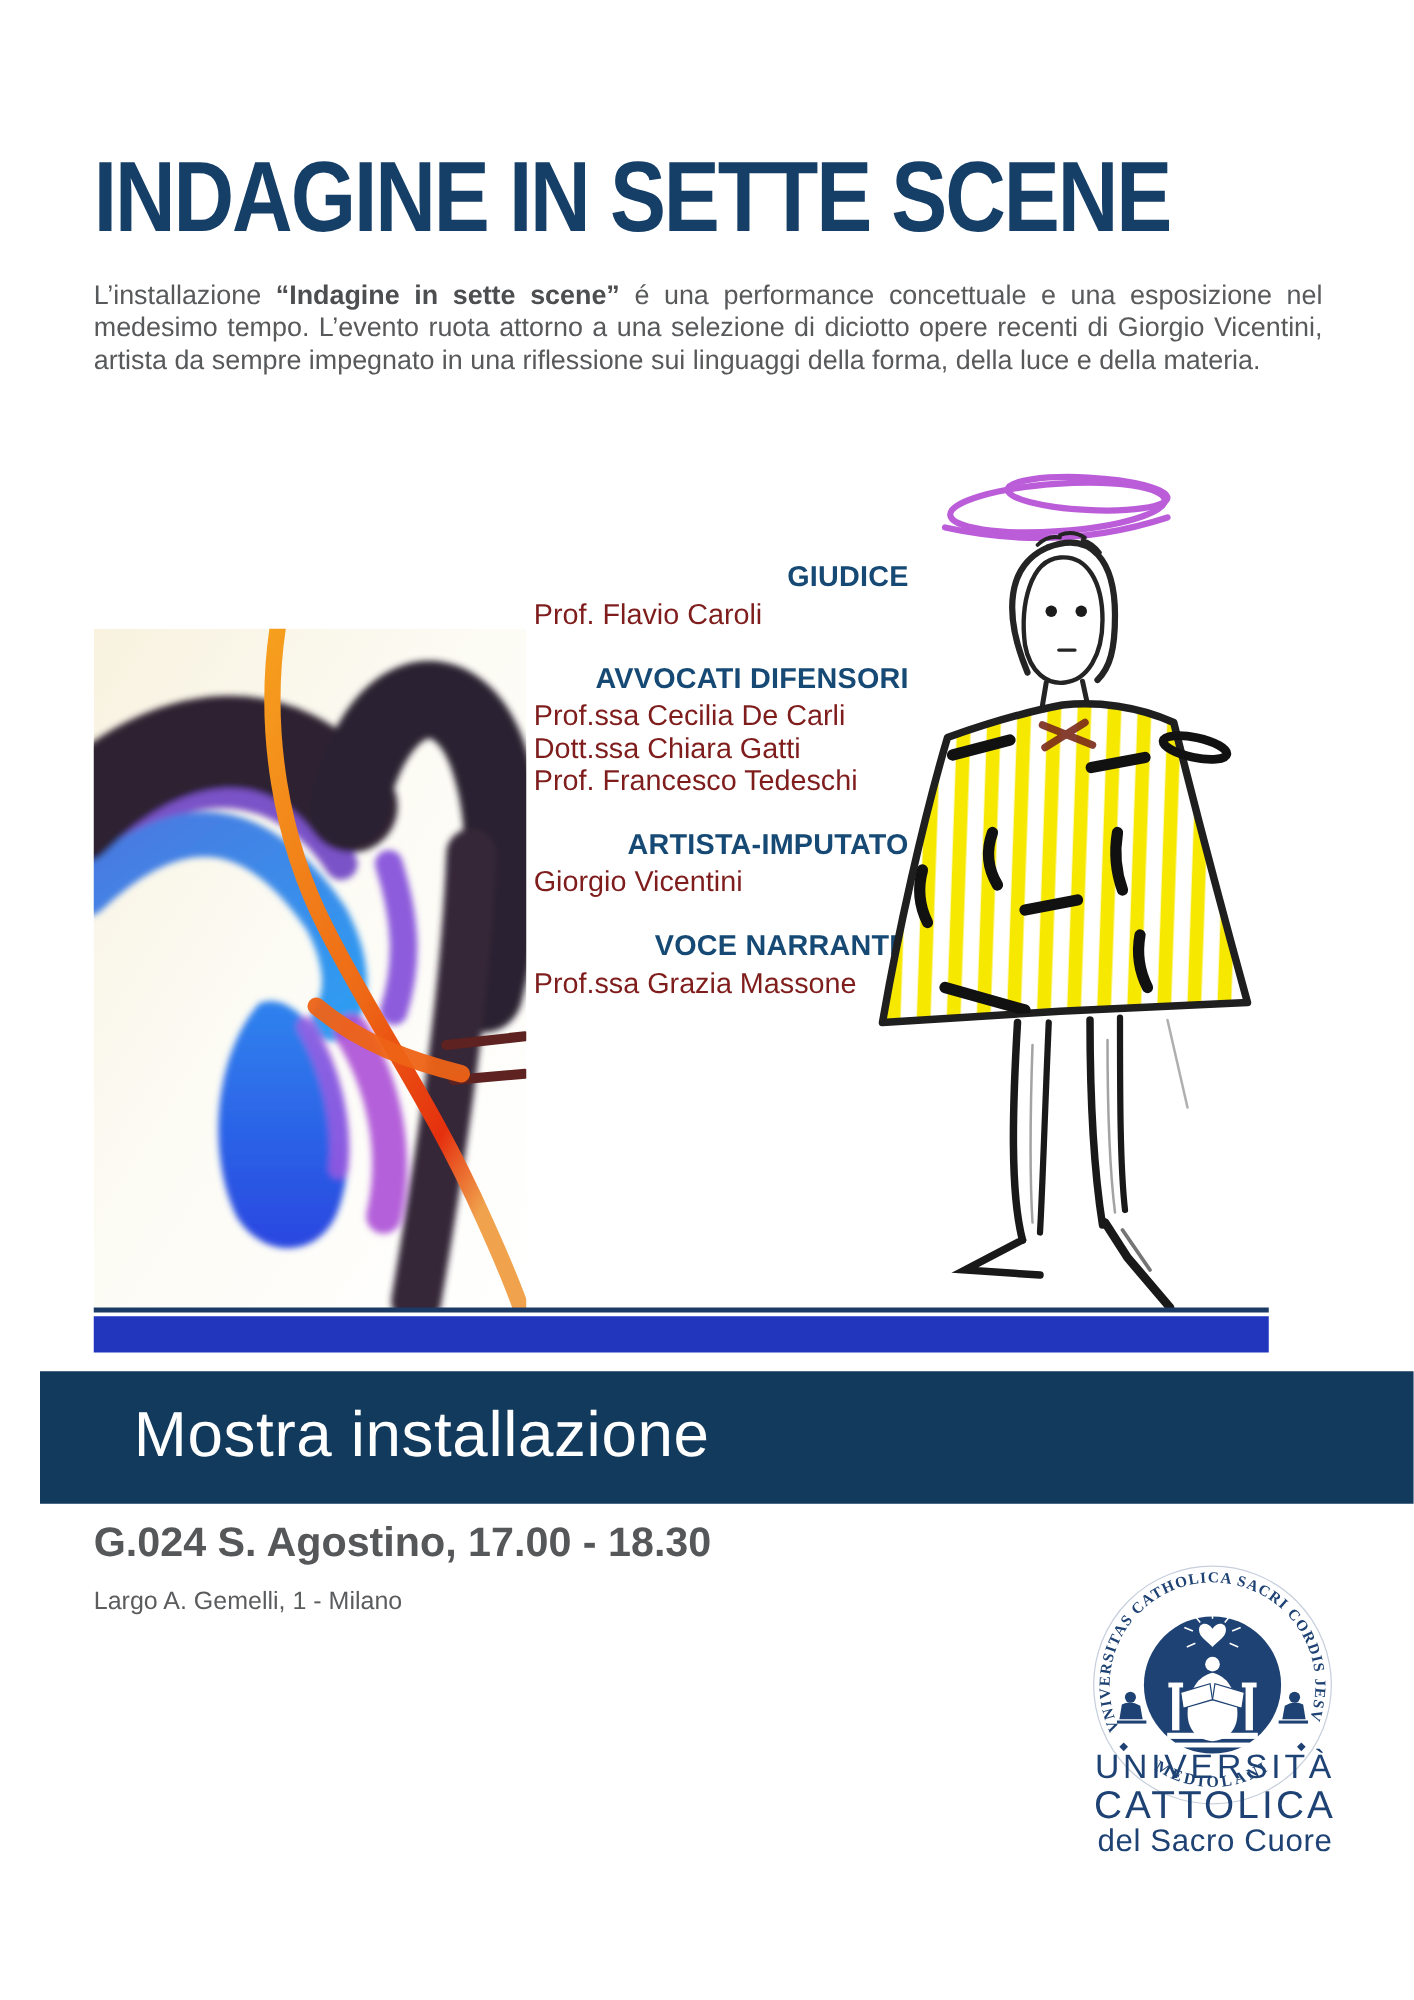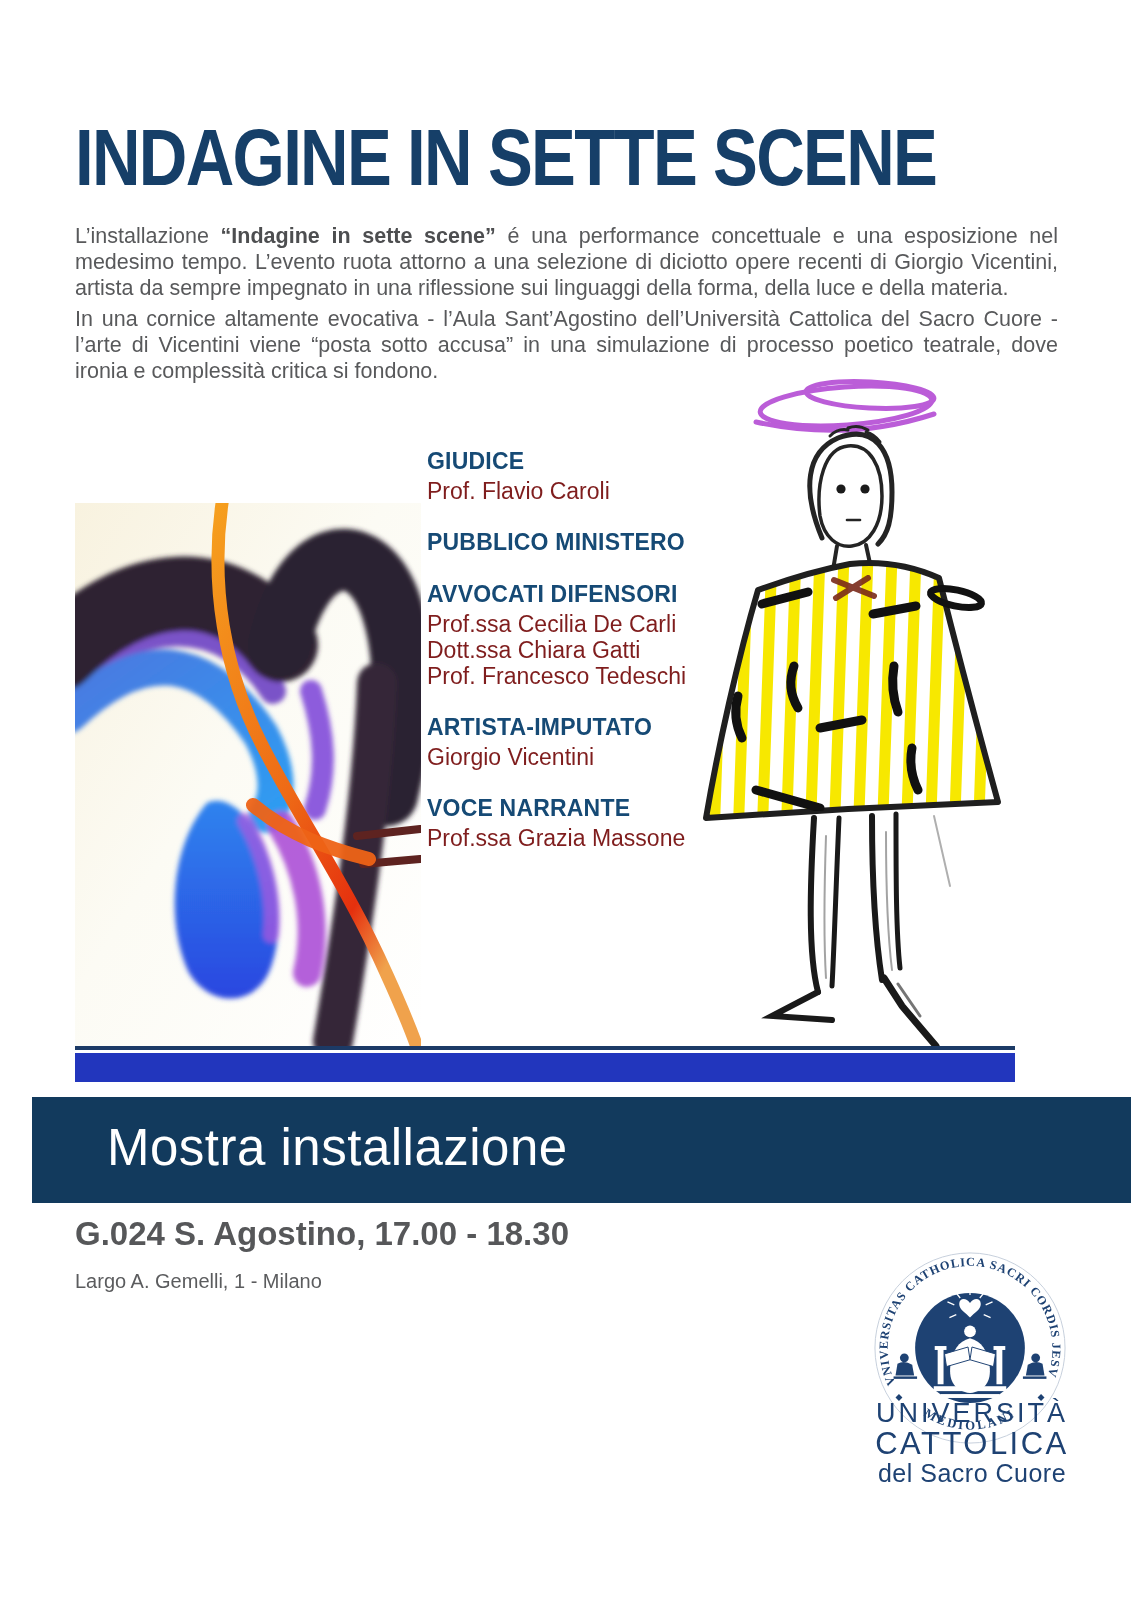--- a/index.html
+++ b/index.html
@@ -19,21 +19,21 @@
 
   
   .intro{left:75px;top:224px;width:983px;color:#58595B;
     font-size:21.5px;line-height:25.8px;text-align:justify;}
   .intro p{margin:0 0 6px 0;}
   .intro .b{font-weight:bold;color:#4d4e50;}
 
   
   .cast{left:427px;top:448px;width:300px;}
   .cast-group{margin-bottom:25px;}
-  .cast-role{font-size:23px;font-weight:bold;color:#164A75;letter-spacing:.2px;margin-bottom:3px;}
+  .cast-role{font-size:23px;font-weight:bold;color:#164A75;letter-spacing:.2px;margin-bottom:3px;text-align:right;}
   .cast-name{font-size:23px;color:#7f1d1d;line-height:26px;}
 
   
   .rule{left:75px;top:1046px;width:940px;height:4px;background:#1C3A66;}
   .bluebar{left:75px;top:1053px;width:940px;height:29px;background:#2236BD;}
 
   
   .banner{left:0;top:1097px;width:1131px;height:106px;background:#123A5D;margin-left:32px;}
   .banner-label{position:absolute;left:75px;top:21px;color:#ffffff;
     font-size:51px;font-weight:400;letter-spacing:.5px;}
@@ -52,21 +52,20 @@
 </style>
 </head>
 <body>
 
 <div class="page">
 
   <div class="abs title">INDAGINE IN SETTE SCENE</div>
 
   <div class="abs intro">
     <p><span>L’installazione </span><span class="b">“Indagine in sette scene”</span><span> é una performance concettuale e una esposizione nel medesimo tempo. L’evento ruota attorno a una selezione di diciotto opere recenti di Giorgio Vicentini, artista da sempre impegnato in una riflessione sui linguaggi della forma, della luce e della materia.</span></p>
-    <p>In una cornice altamente evocativa - l’Aula Sant’Agostino dell’Università Cattolica del Sacro Cuore - l’arte di Vicentini viene “posta sotto accusa” in una simulazione di processo poetico teatrale, dove ironia e complessità critica si fondono.</p>
   </div>
 
   <svg class="abs" style="left:75px;top:503px" width="346" height="546" viewBox="0 0 346 546">
     <defs>
       <linearGradient id="bgc" x1="0" y1="0" x2="1" y2="1">
         <stop offset="0" stop-color="#F8F2DF"></stop>
           <stop offset="0.45" stop-color="#FCFBF4"></stop>
           <stop offset="1" stop-color="#FFFFFF"></stop>
       </linearGradient>
       <linearGradient id="blu" x1="0" y1="0" x2="1" y2="1">
@@ -104,21 +103,20 @@
     <path d="M 148 -6 C 134 80, 150 170, 186 240 C 222 312, 272 382, 312 472 C 322 494, 332 516, 342 544" fill="none" stroke="url(#org)" stroke-width="13" stroke-linecap="round"></path>
     <path d="M 178 302 C 214 332, 254 346, 294 356" fill="none" stroke="#EE6316" stroke-width="14" stroke-linecap="round" opacity=".95"></path>
   </svg>
 
   <div class="abs cast">
     <div class="cast-group">
       <div class="cast-role">GIUDICE</div>
       <div class="cast-name">Prof. Flavio Caroli</div>
     </div>
     <div class="cast-group">
-      <div class="cast-role">PUBBLICO MINISTERO</div>
     </div>
     <div class="cast-group">
       <div class="cast-role">AVVOCATI DIFENSORI</div>
       <div class="cast-name">Prof.ssa Cecilia De Carli</div>
       <div class="cast-name">Dott.ssa Chiara Gatti</div>
       <div class="cast-name">Prof. Francesco Tedeschi</div>
     </div>
     <div class="cast-group">
       <div class="cast-role">ARTISTA-IMPUTATO</div>
       <div class="cast-name">Giorgio Vicentini</div>

